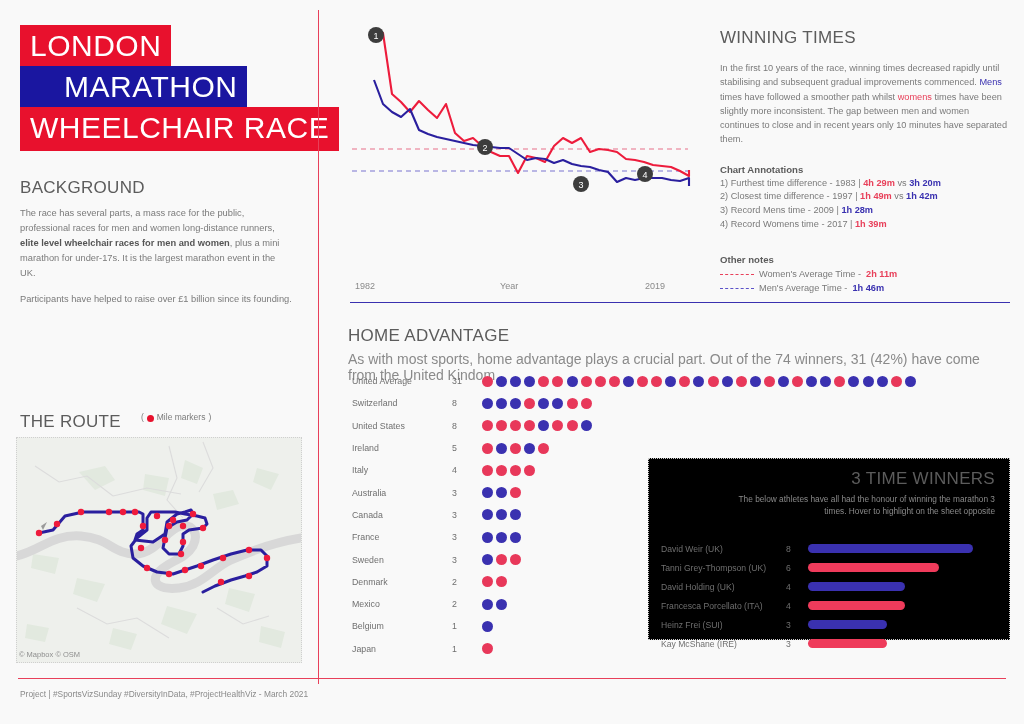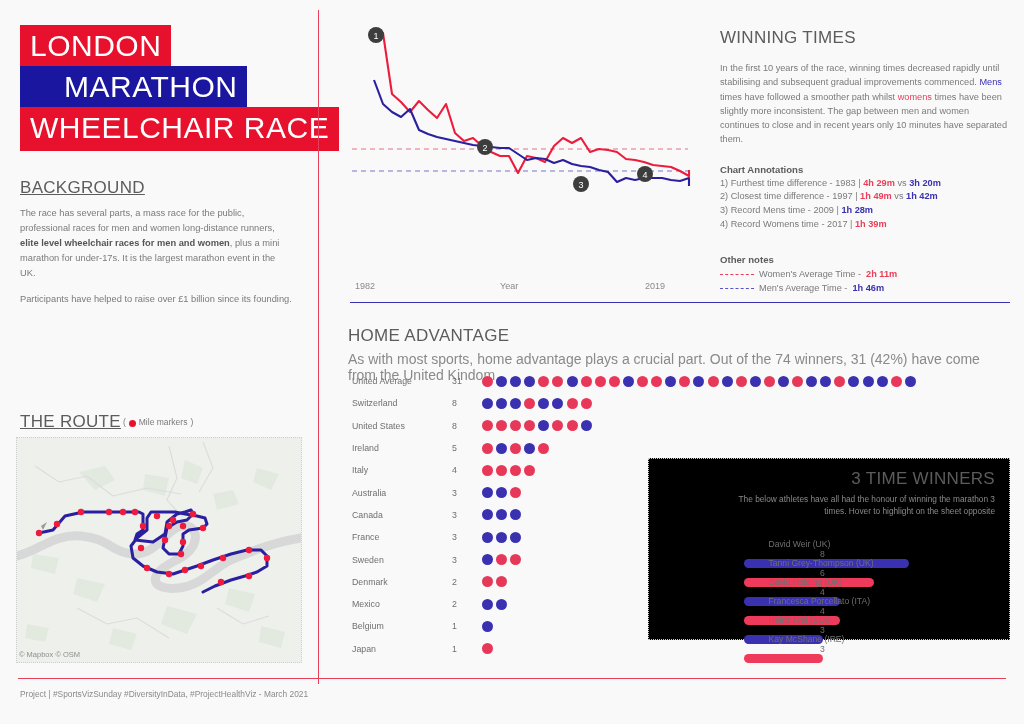--- a/index.html
+++ b/index.html
@@ -24,34 +24,33 @@
     font-weight: 400;
     white-space: nowrap;
   }
   #title-1 { position: absolute; left: 20px; top: 25px; background: #e8112d; }
   #title-2 { position: absolute; left: 20px; top: 66px; background: #1a16a0; padding-left: 44px; }
   #title-3 { position: absolute; left: 20px; top: 107px; background: #e8112d; }
 
   .section-heading {
     font-size: 17px; color: #5c5c5c; font-weight: 400;
     letter-spacing: 0.3px;
-    text-decoration: underline;
   }
   #background-heading { position: absolute; left: 20px; top: 178px; }
 
   #background-body {
     position: absolute; left: 20px; top: 206px; width: 272px;
     font-size: 9.3px; line-height: 1.62; color: #7a7a7a;
   }
   #background-body p { margin-bottom: 11px; }
   #background-body b { color: #555; font-weight: bold; }
 
   #route-heading-wrap {
     position: absolute; left: 20px; top: 412px;
-    display: flex; align-items: center; gap: 2px;
+    display: flex; align-items: flex-start; gap: 20px;
   }
   #route-legend { font-size: 8.5px; color: #7a7a7a; display: flex; align-items: center; gap: 3px; }
   .mile-dot { display: inline-block; width: 7px; height: 7px; border-radius: 50%; background: #e8112d; position: relative; top: 1px; }
 
   #map-frame {
     position: absolute; left: 16px; top: 437px; width: 286px; height: 226px;
     border: 1px dotted #cfcfcf; background: #eef0ec; overflow: hidden;
   }
   #map-credit {
     position: absolute; left: 2px; bottom: 3px; font-size: 7.5px; color: #8e8e8e;
@@ -107,21 +106,21 @@
   }
   #winners-heading {
     position: absolute; right: 14px; top: 10px;
     font-size: 17px; color: #5c5c5c; letter-spacing: 0.3px;
   }
   #winners-sub {
     position: absolute; right: 14px; top: 34px; width: 260px;
     text-align: right; font-size: 8.3px; line-height: 1.45; color: #8a8a8a;
   }
   #winners-list { position: absolute; left: 12px; top: 80px; width: 340px; }
-  .winner-row { display: flex; align-items: center; height: 19px; flex-direction: column; }
+  .winner-row { display: flex; align-items: center; height: 19px; }
   .winner-name { width: 125px; font-size: 8.6px; color: #6f6f6f; }
   .winner-count { width: 22px; font-size: 8.6px; color: #6f6f6f; }
   .winner-bar-wrap { width: 175px; display: flex; align-items: center; }
   .winner-bar { height: 9px; border-radius: 5px; }
   .winner-bar.blue { background: #3a31b0; }
   .winner-bar.red { background: #ef3b5b; }
 
   
   #footer { position: absolute; left: 20px; top: 688px; font-size: 8.4px; line-height: 1.6; color: #8a8a8a; }
 </style>

